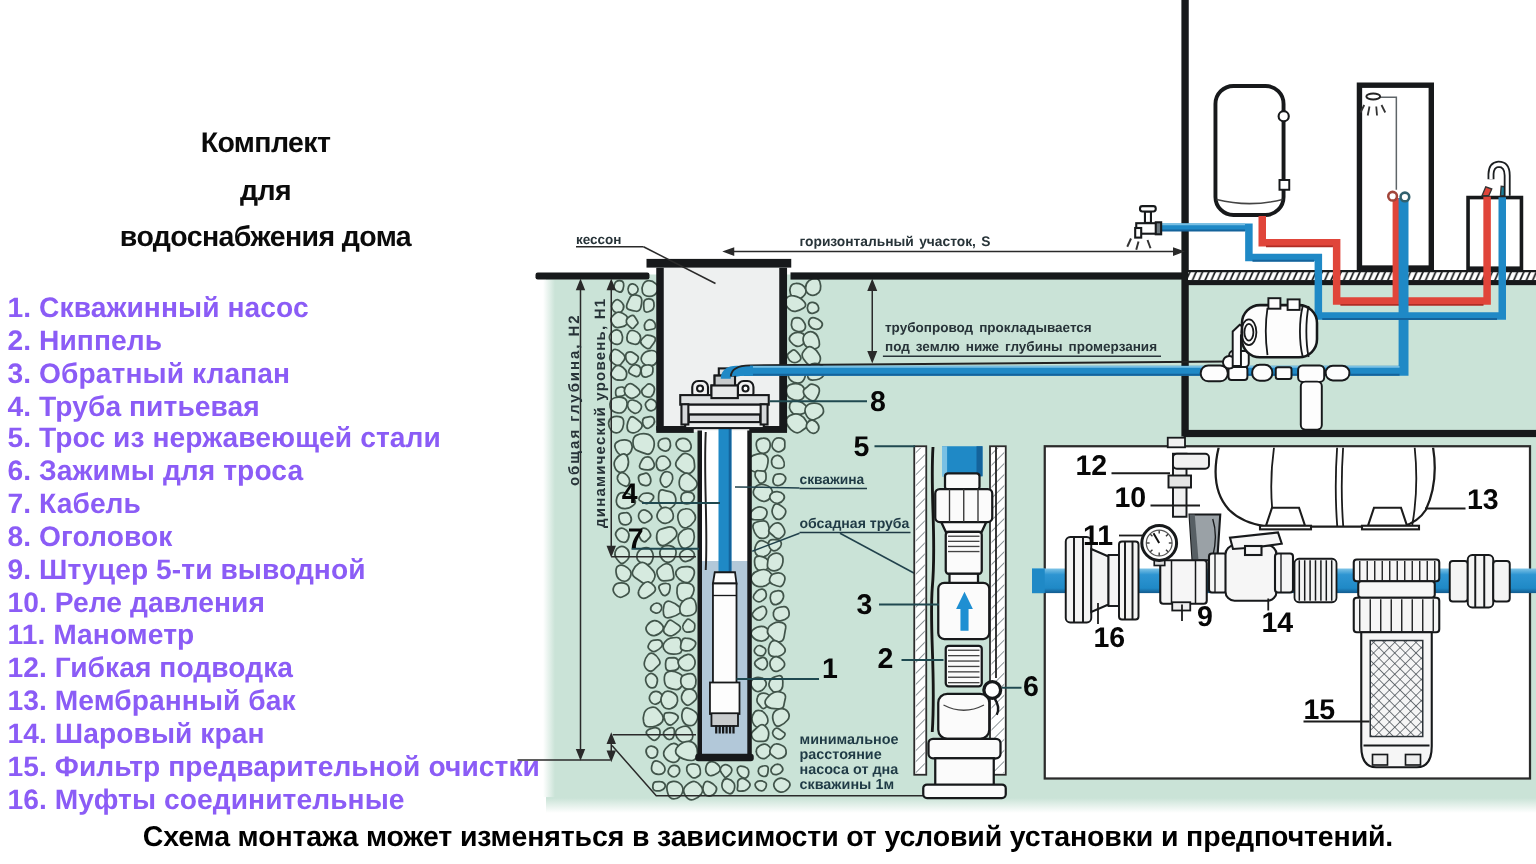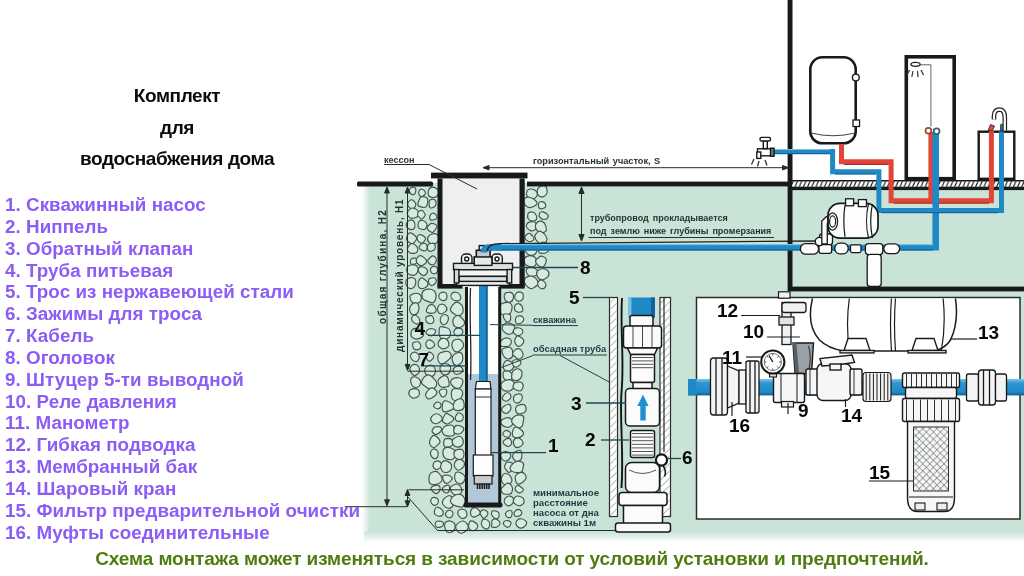--- a/index.html
+++ b/index.html
@@ -3,21 +3,21 @@
 <style>
 html,body{margin:0;padding:0;background:#fff;}
 #page{position:relative;width:1024px;height:576px;overflow:hidden;background:#fff;
  font-family:"Liberation Sans",sans-serif;}
 #dia{position:absolute;left:0;top:0;}
 .title{position:absolute;left:22px;top:80px;width:310px;text-align:center;
  font-size:19px;font-weight:bold;color:#0b0b0b;line-height:31.5px;letter-spacing:-0.4px;}
 .list{position:absolute;left:5px;top:194px;font-size:18.8px;font-weight:bold;color:#8b5cf6;
  line-height:21.85px;white-space:nowrap;letter-spacing:0.05px;}
 .footer{position:absolute;left:0;top:548px;width:1024px;text-align:center;
- font-size:19px;font-weight:bold;color:#4d7c0f;letter-spacing:-0.1px;}
+ font-size:19px;font-weight:bold;color:#000000;letter-spacing:-0.1px;}
 </style></head>
 <body>
 <div id="page">
 <div id="dia"><svg width="1024" height="576" viewBox="0 0 1024 576" xmlns="http://www.w3.org/2000/svg" font-family="Liberation Sans, sans-serif">
 <defs>
 <pattern id="fh" width="4.2" height="9.6" patternUnits="userSpaceOnUse" patternTransform="translate(0,180)">
  <path d="M0 9.6 L4.2 0" stroke="#17191b" stroke-width="1.1" fill="none"></path>
 </pattern>
 <pattern id="ch" width="5.2" height="5.2" patternUnits="userSpaceOnUse" patternTransform="rotate(45)">
  <line x1="0" y1="0" x2="0" y2="5.2" stroke="#566368" stroke-width="0.9"></line>

